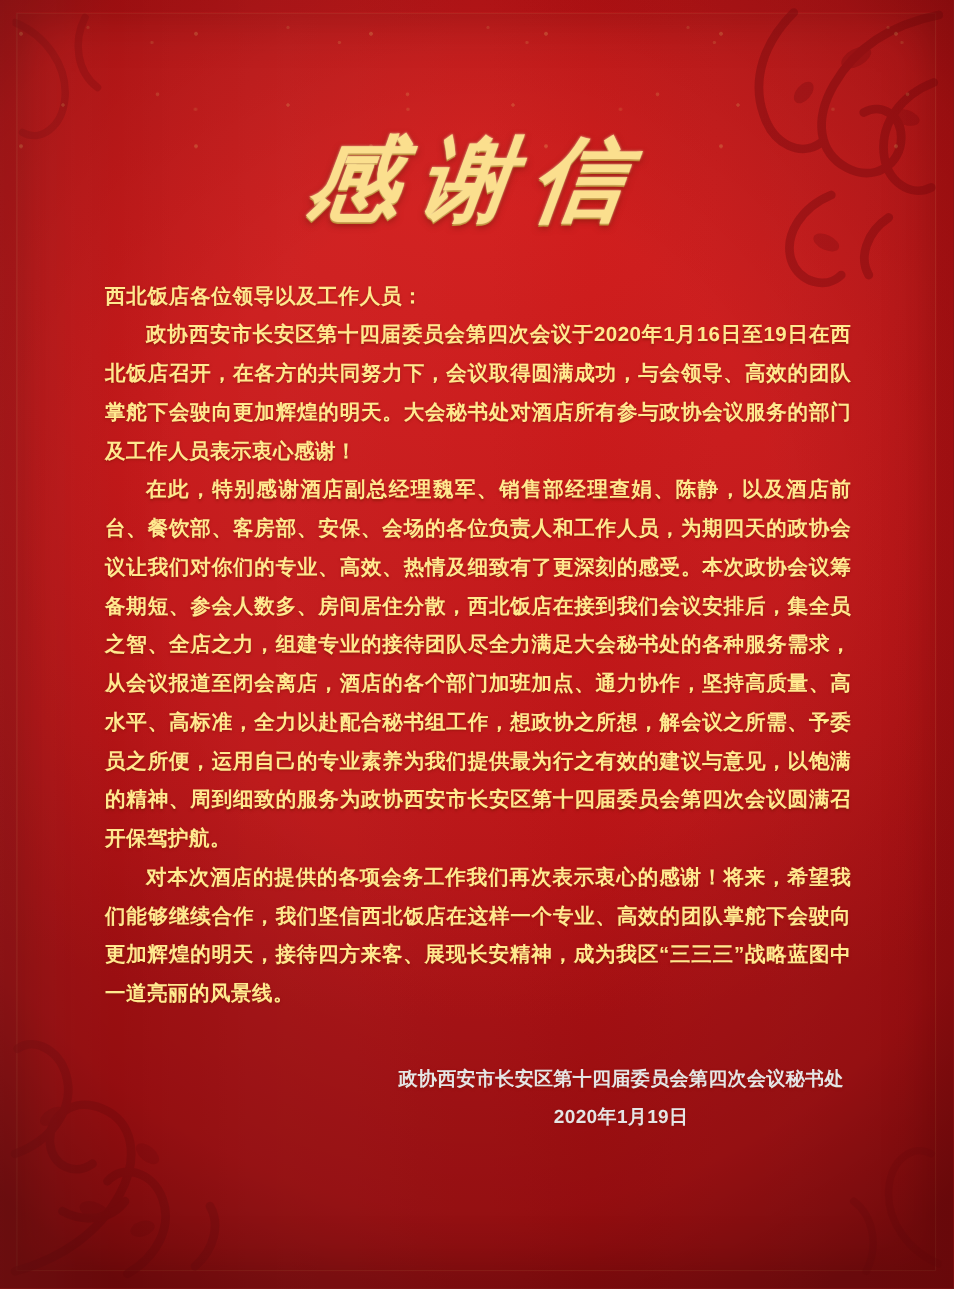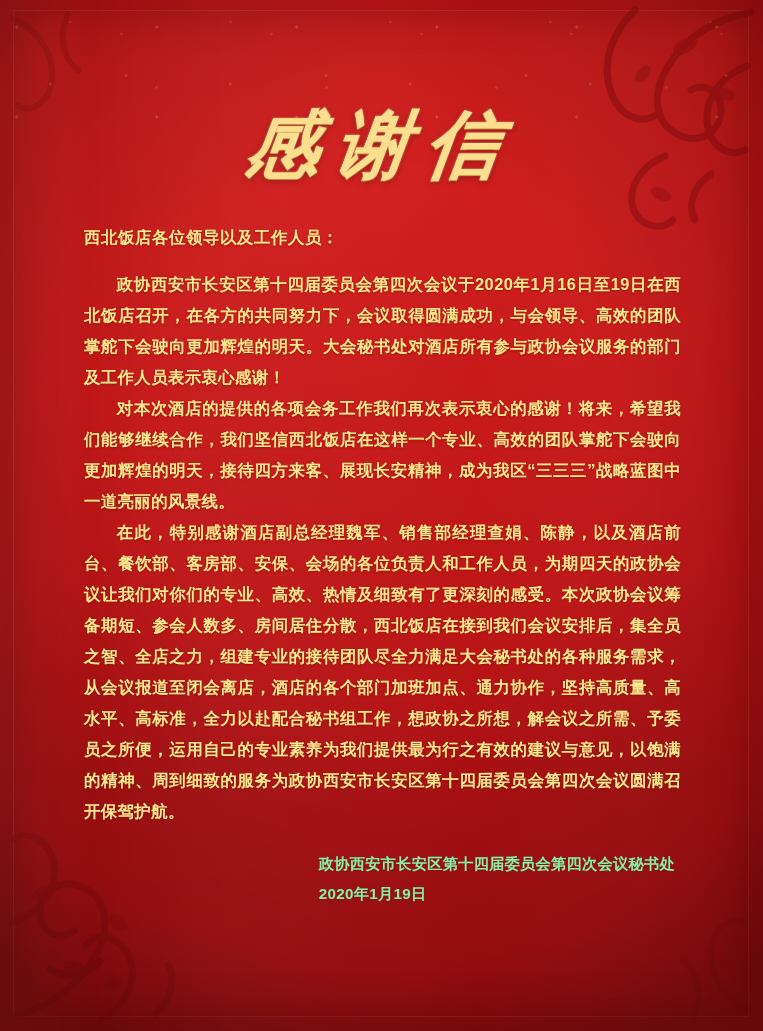--- a/index.html
+++ b/index.html
@@ -120,37 +120,37 @@
     right: 82px;
     top: 222px;
     color: #ffe98f;
     font-family: "Liberation Sans", sans-serif;
     font-size: 16.4px;
     line-height: 31px;
     font-weight: 700;
     text-shadow: 0 1px 2px rgba(120,20,0,0.55);
   }
   .salutation {
-    margin: 0 0 16px 0;
+    margin: 0 0 0 0;
     letter-spacing: .6px;
   }
   .para {
     margin: 0;
     text-align: justify;
     text-justify: inter-ideograph;
     text-indent: 2em;
     letter-spacing: .4px;
   }
 
   .signature {
     position: absolute;
     right: 88px;
     top: 849px;
-    text-align: left;
-    color: #86efac;
+    text-align: center;
+    color: #e5e5e5;
     font-weight: 700;
     font-size: 15.2px;
     line-height: 30px;
     text-shadow: 0 1px 2px rgba(120,20,0,0.55);
     letter-spacing: .3px;
   }
   .sig-date {
   }
 </style>
 </head>
@@ -211,22 +211,22 @@
   <div class="sheen"></div>
   <div class="vignette"></div>
 
   <div class="content">
 
     <div class="doc-title">感谢信</div>
 
     <div class="letter-body">
       <p class="salutation">西北饭店各位领导以及工作人员：</p>
       <p class="para">政协西安市长安区第十四届委员会第四次会议于2020年1月16日至19日在西北饭店召开，在各方的共同努力下，会议取得圆满成功，与会领导、高效的团队掌舵下会驶向更加辉煌的明天。大会秘书处对酒店所有参与政协会议服务的部门及工作人员表示衷心感谢！</p>
+      <p class="para">在此，特别感谢酒店副总经理魏军、销售部经理查娟、陈静，以及酒店前台、餐饮部、客房部、安保、会场的各位负责人和工作人员，为期四天的政协会议让我们对你们的专业、高效、热情及细致有了更深刻的感受。本次政协会议筹备期短、参会人数多、房间居住分散，西北饭店在接到我们会议安排后，集全员之智、全店之力，组建专业的接待团队尽全力满足大会秘书处的各种服务需求，从会议报道至闭会离店，酒店的各个部门加班加点、通力协作，坚持高质量、高水平、高标准，全力以赴配合秘书组工作，想政协之所想，解会议之所需、予委员之所便，运用自己的专业素养为我们提供最为行之有效的建议与意见，以饱满的精神、周到细致的服务为政协西安市长安区第十四届委员会第四次会议圆满召开保驾护航。</p>
       <p class="para">对本次酒店的提供的各项会务工作我们再次表示衷心的感谢！将来，希望我们能够继续合作，我们坚信西北饭店在这样一个专业、高效的团队掌舵下会驶向更加辉煌的明天，接待四方来客、展现长安精神，成为我区“三三三”战略蓝图中一道亮丽的风景线。</p>
-      <p class="para">在此，特别感谢酒店副总经理魏军、销售部经理查娟、陈静，以及酒店前台、餐饮部、客房部、安保、会场的各位负责人和工作人员，为期四天的政协会议让我们对你们的专业、高效、热情及细致有了更深刻的感受。本次政协会议筹备期短、参会人数多、房间居住分散，西北饭店在接到我们会议安排后，集全员之智、全店之力，组建专业的接待团队尽全力满足大会秘书处的各种服务需求，从会议报道至闭会离店，酒店的各个部门加班加点、通力协作，坚持高质量、高水平、高标准，全力以赴配合秘书组工作，想政协之所想，解会议之所需、予委员之所便，运用自己的专业素养为我们提供最为行之有效的建议与意见，以饱满的精神、周到细致的服务为政协西安市长安区第十四届委员会第四次会议圆满召开保驾护航。</p>
     </div>
 
     <div class="signature">
       <div class="sig-org">政协西安市长安区第十四届委员会第四次会议秘书处</div>
       <div class="sig-date">2020年1月19日</div>
     </div>
 
   </div>
 </div>
 

